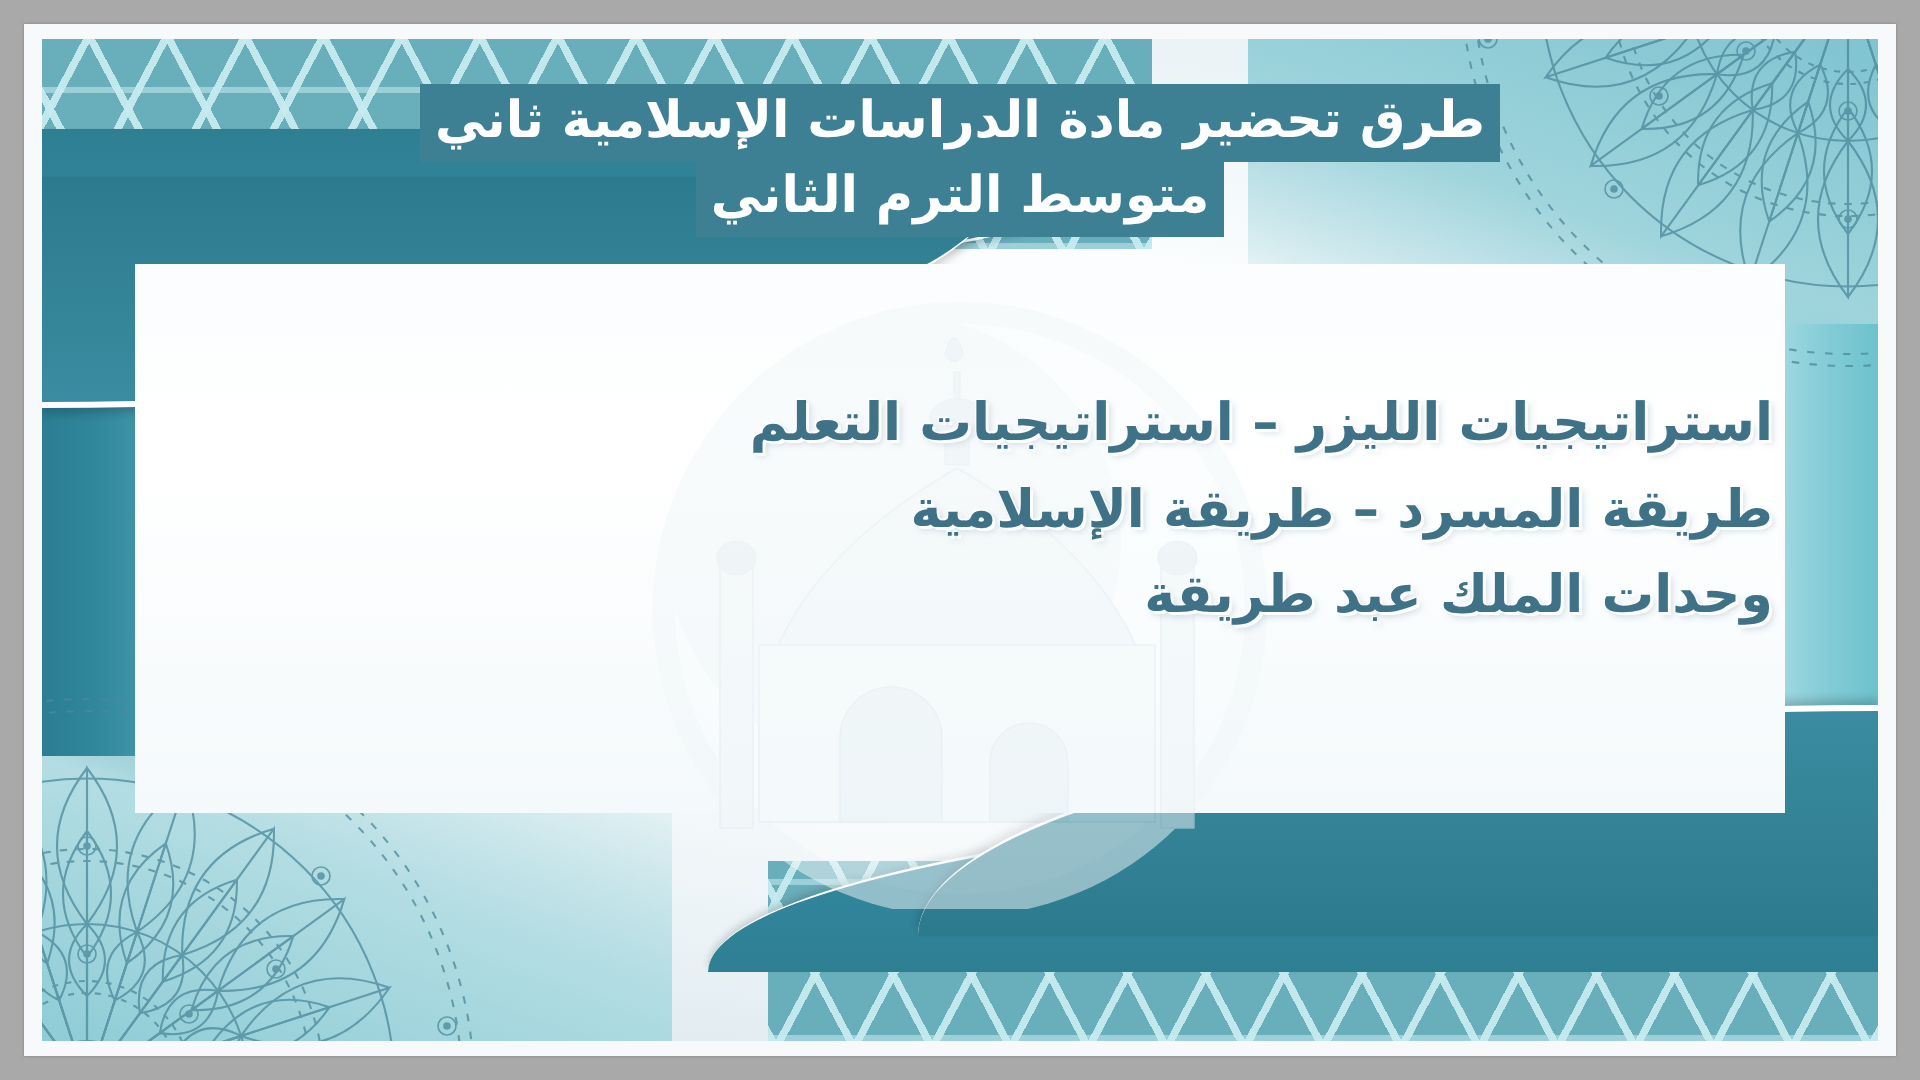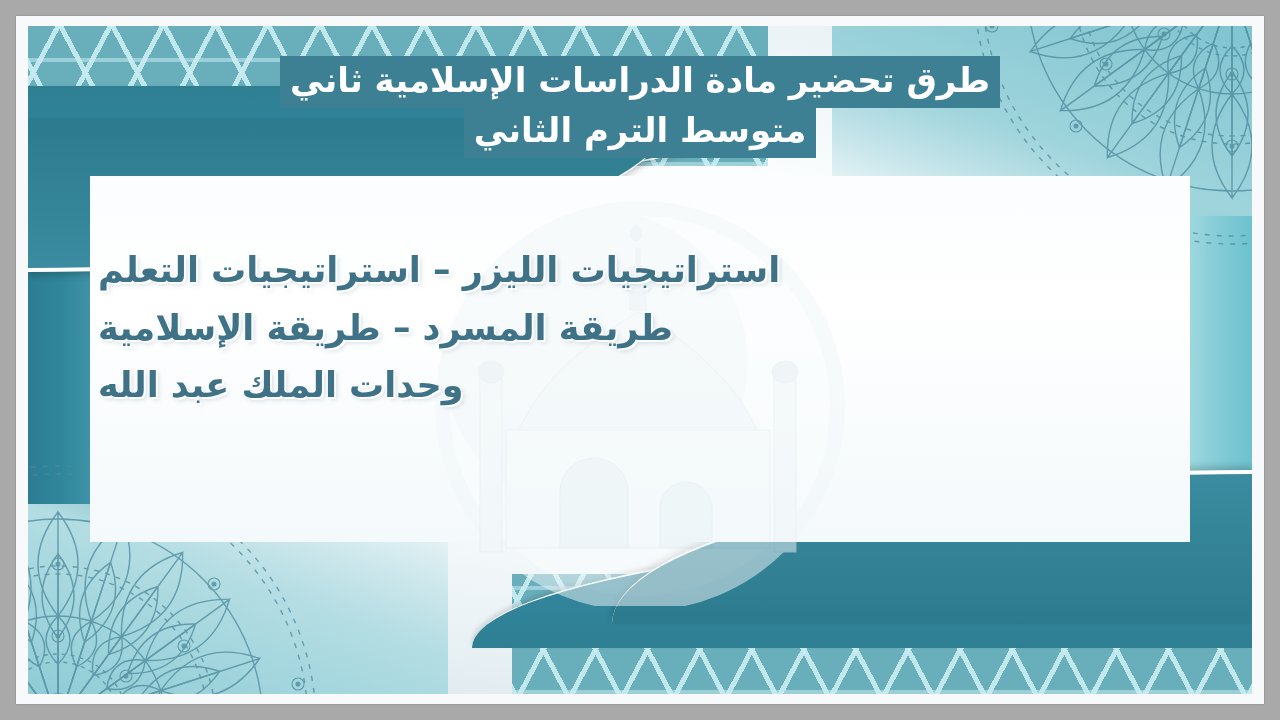--- a/index.html
+++ b/index.html
@@ -143,22 +143,22 @@
     font-size:34px;
     padding:4px 10px 8px 10px;
     white-space:nowrap;
     letter-spacing:0px;
   }
   .title-line.l1{ margin-right:0; }
   .title-line.l2{ margin-top:-2px;text-decoration:underline; }
 
   
   .content{
-    position:absolute;left:70px;right:70px;top:220px;
-    text-align:left;
+    position:absolute;left:70px;right:70px;top:232px;
+    text-align:right;
     z-index:6;
   }
   .content p{
     margin:0 0 8px 0;
     color:#3f7286;
     font-weight:bold;
     font-size:35px;
     line-height:1.42;
     text-shadow:
        2px 2px 0 rgba(255,255,255,.92),
@@ -330,17 +330,17 @@
         <span>طرق تحضير مادة الدراسات الإسلامية ثاني</span>
       </div>
       <div class="title-line l2">
         <span>متوسط الترم الثاني</span>
       </div>
     </div>
 
     <div class="content">
       <p>استراتيجيات الليزر – استراتيجيات التعلم</p>
       <p>طريقة المسرد – طريقة الإسلامية</p>
-      <p>وحدات الملك عبد الله</p>
+      <p>وحدات الملك عبد طريقة</p>
     </div>
 
   </div>
 </div>
 
 </body></html>

